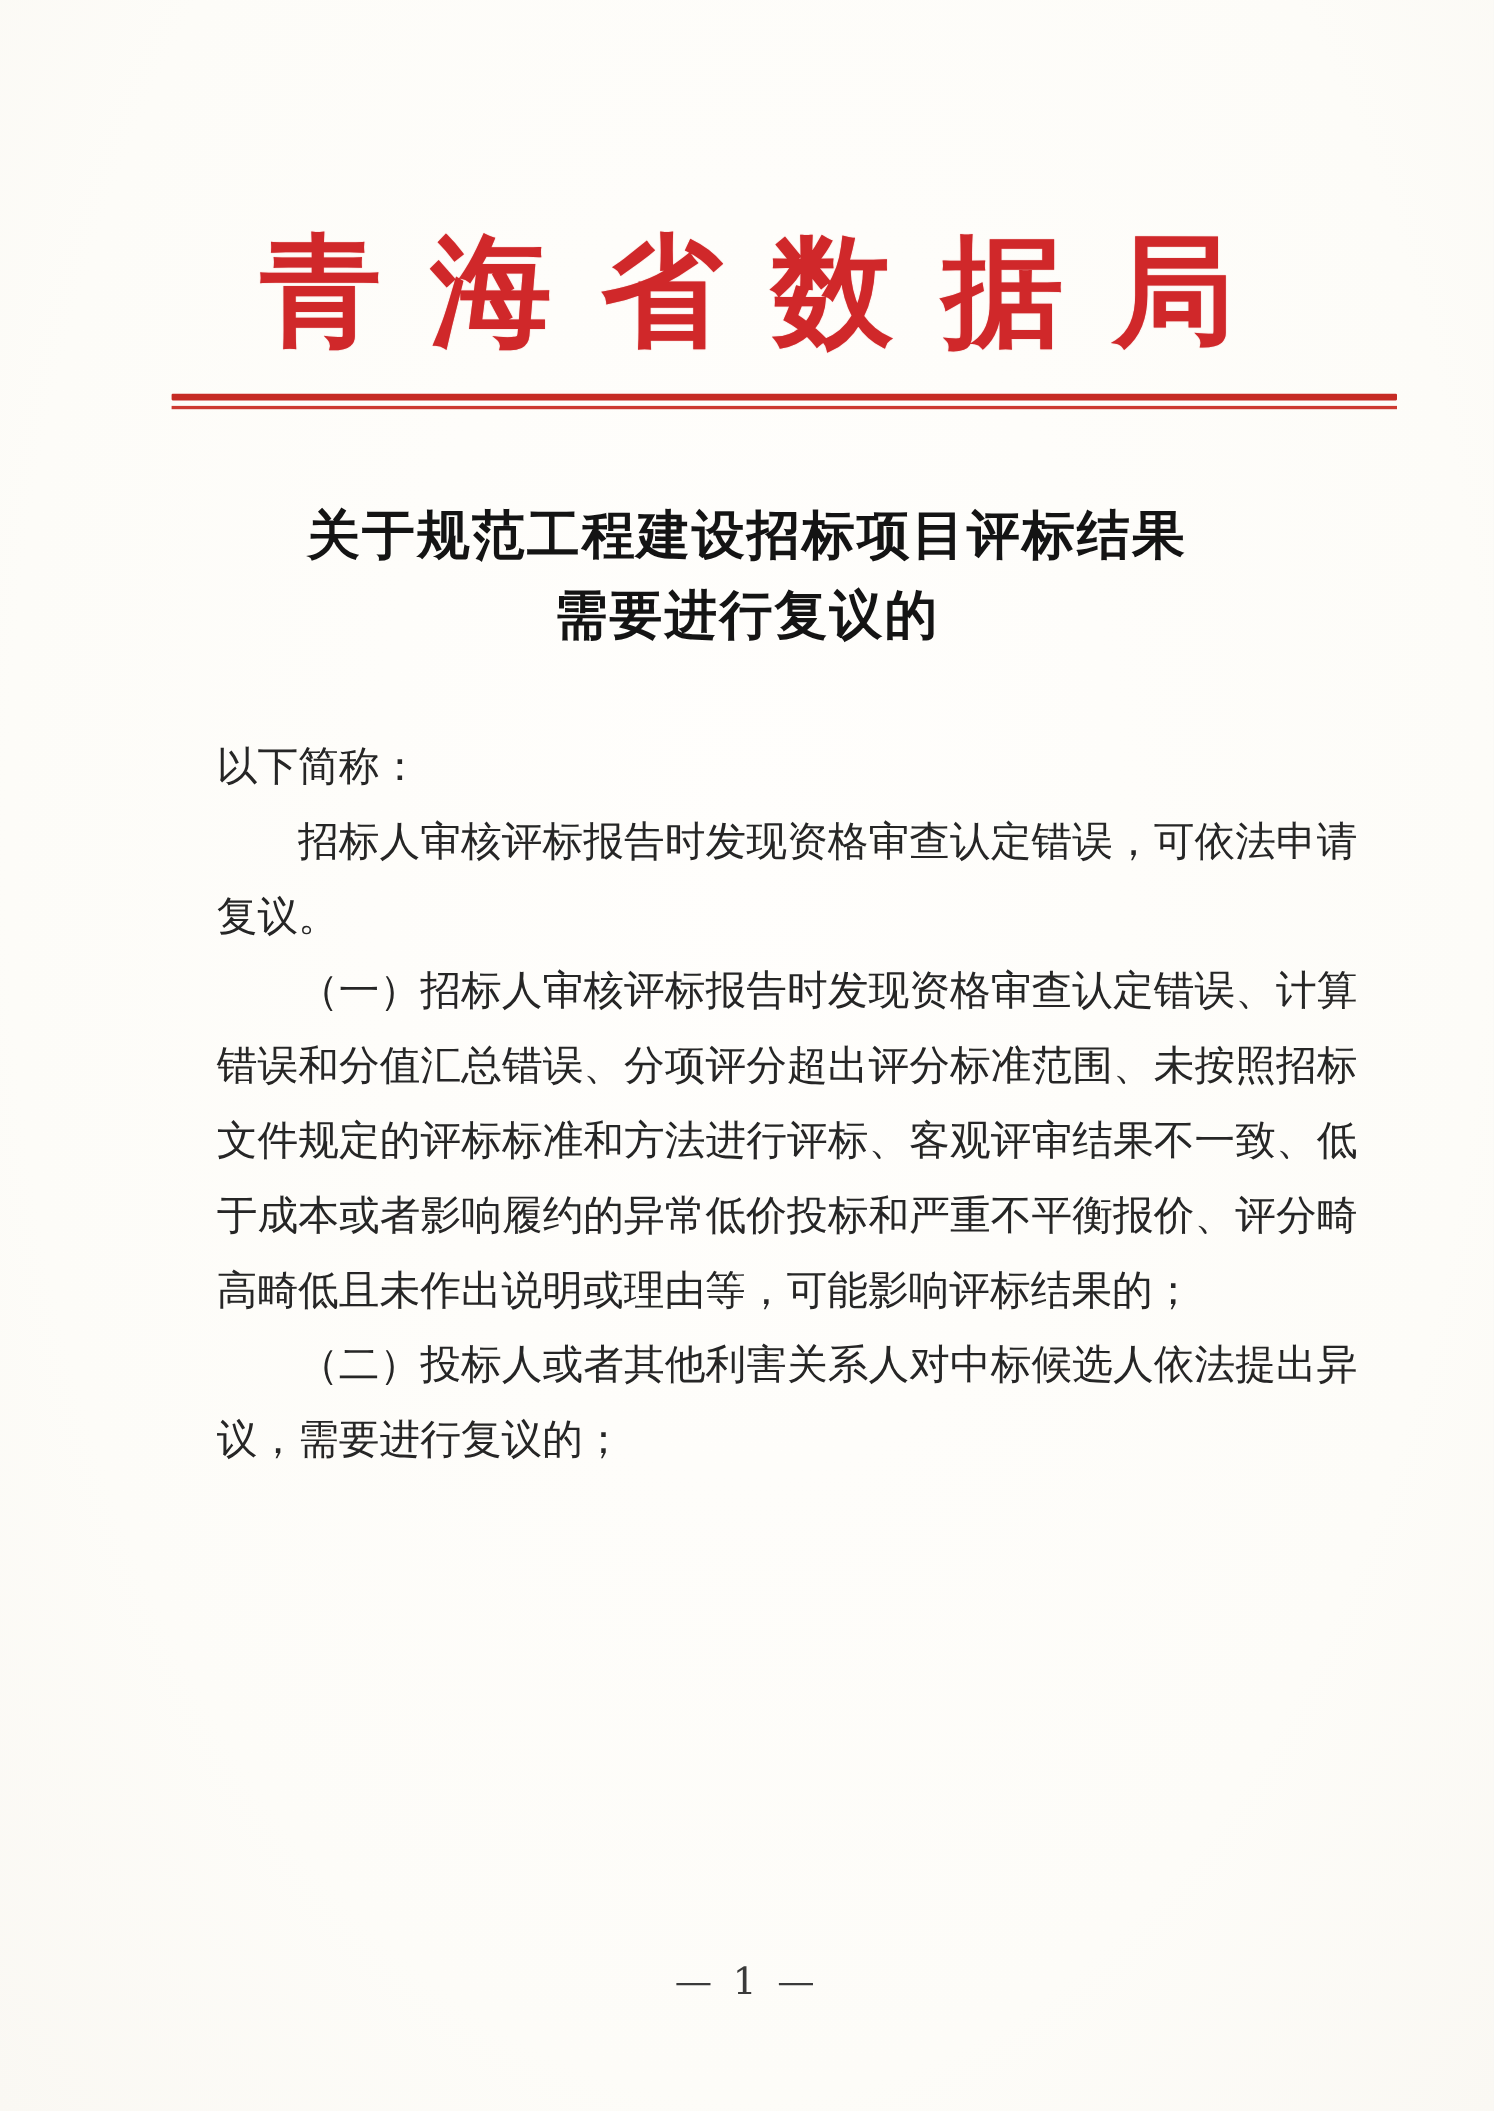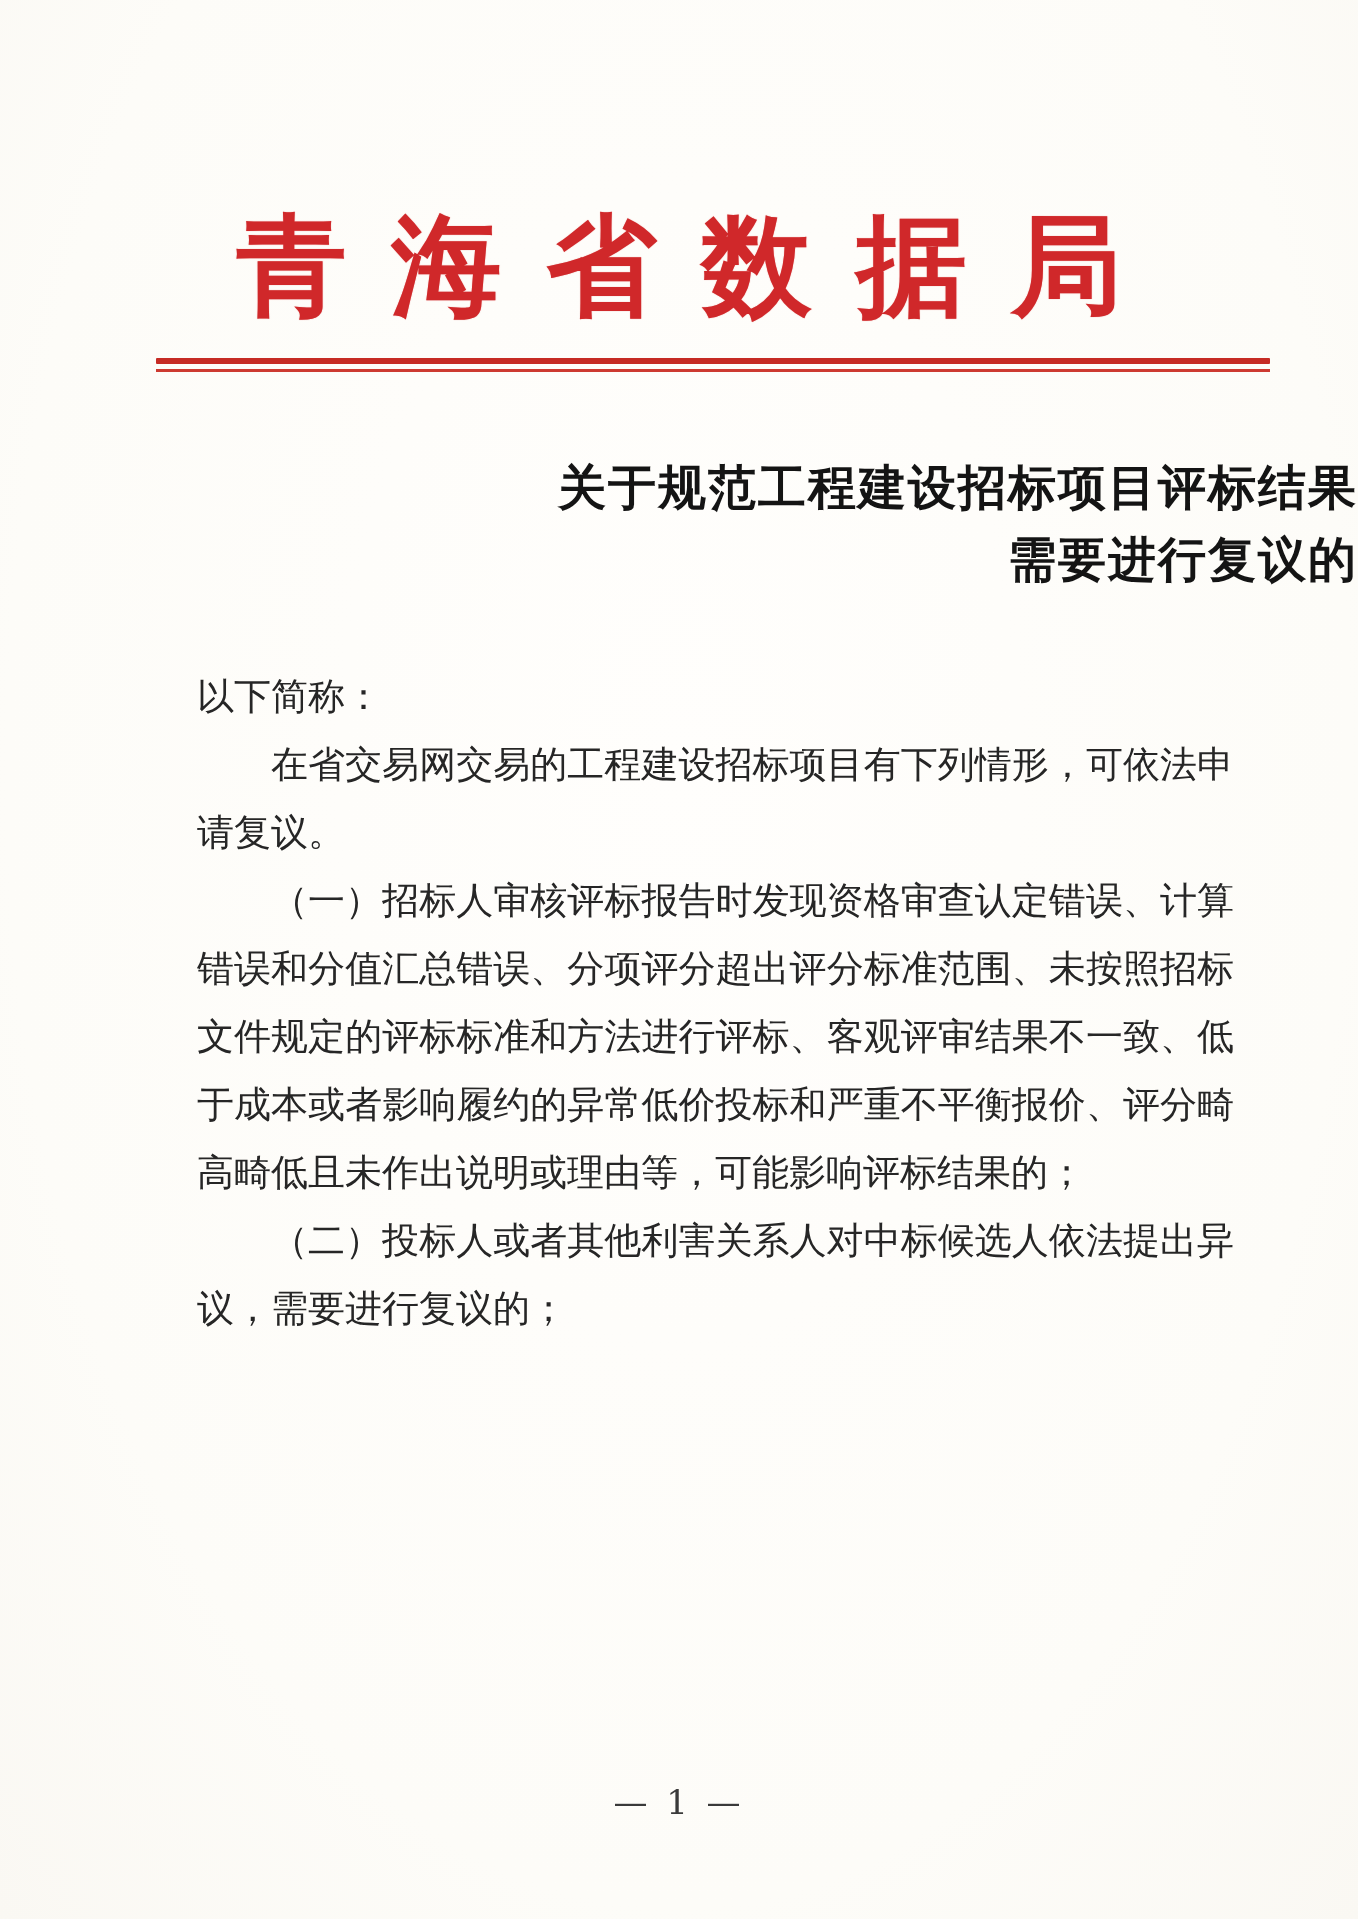--- a/index.html
+++ b/index.html
@@ -40,21 +40,21 @@
     border-radius: 1px;
   }
   .rule-thin {
     height: 3px;
     margin-top: 5px;
     background: #cd3a31;
   }
   
   .doc-title {
     margin: 80px 0 0 0;
-    text-align: right;
+    text-align: center;
     font-size: 48px;
     line-height: 72px;
     font-weight: bold;
     color: #141414;
     letter-spacing: 2px;
     font-family: "Liberation Sans", "DejaVu Sans", sans-serif;
   }
   .doc-title .title-line { display: block; }
   
   .body-block {
@@ -101,21 +101,21 @@
     </div>
   </header>
 
   <h1 class="doc-title">
     <span class="title-line">关于规范工程建设招标项目评标结果</span>
     <span class="title-line">需要进行复议的</span>
   </h1>
 
   <main class="body-block">
     <p class="salutation">以下简称：</p>
-    <p class="para">在省交易网交易的工程建设招标项目有下列情形，可依法申请复议。</p>
+    <p class="para">招标人审核评标报告时发现资格审查认定错误，可依法申请复议。</p>
     <p class="para">（一）招标人审核评标报告时发现资格审查认定错误、计算错误和分值汇总错误、分项评分超出评分标准范围、未按照招标文件规定的评标标准和方法进行评标、客观评审结果不一致、低于成本或者影响履约的异常低价投标和严重不平衡报价、评分畸高畸低且未作出说明或理由等，可能影响评标结果的；</p>
     <p class="para">（二）投标人或者其他利害关系人对中标候选人依法提出异议，需要进行复议的；</p>
   </main>
 
   <footer>
     <div class="page-number">— 1 —</div>
   </footer>
 
 </div>
 

